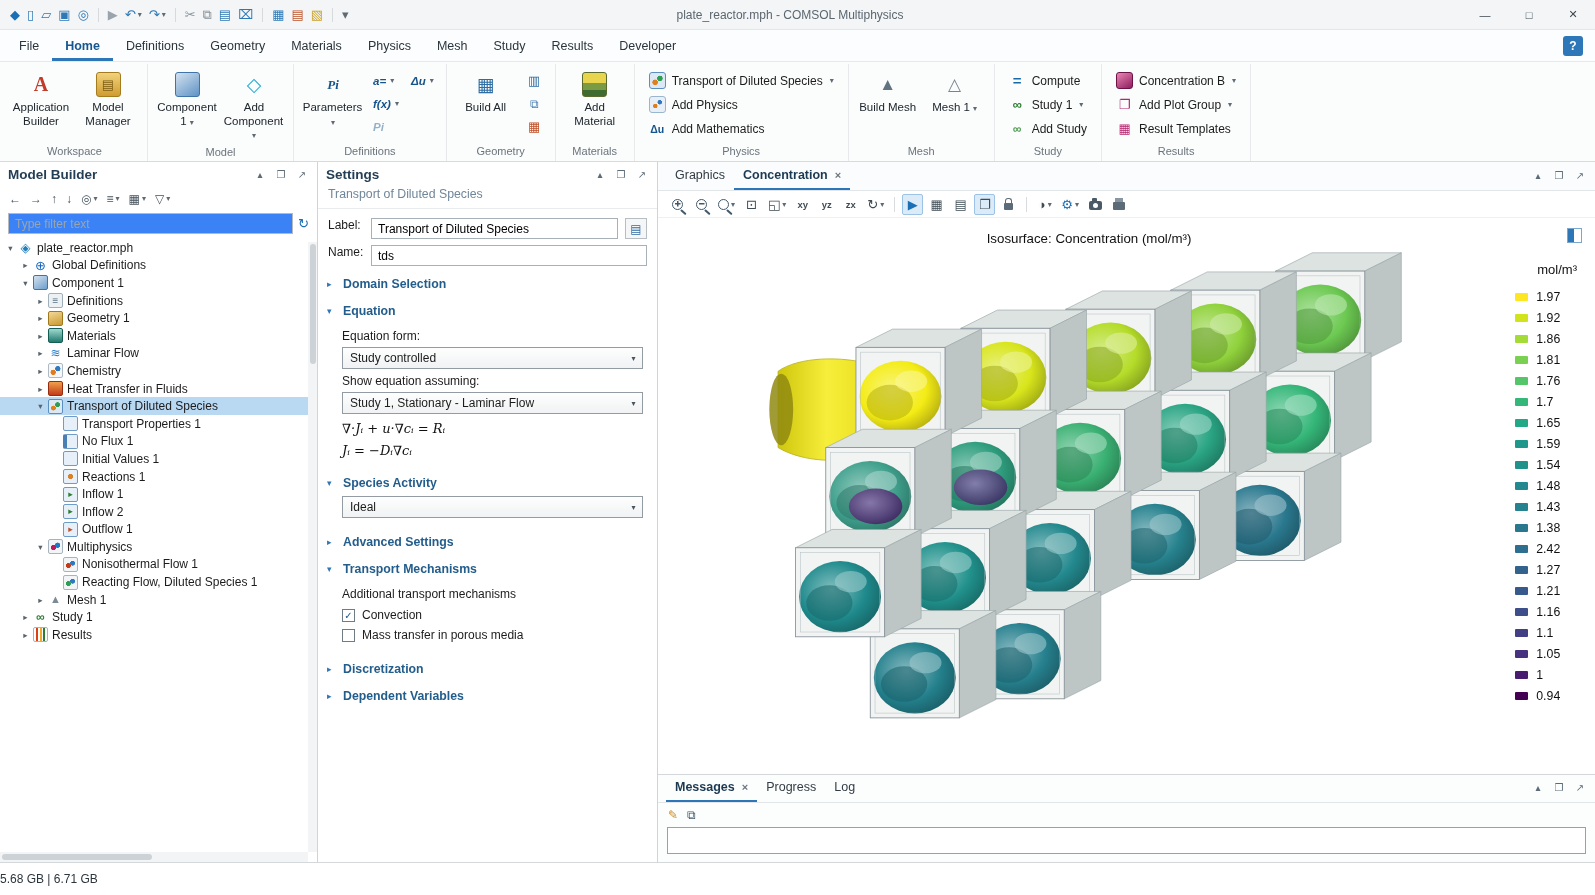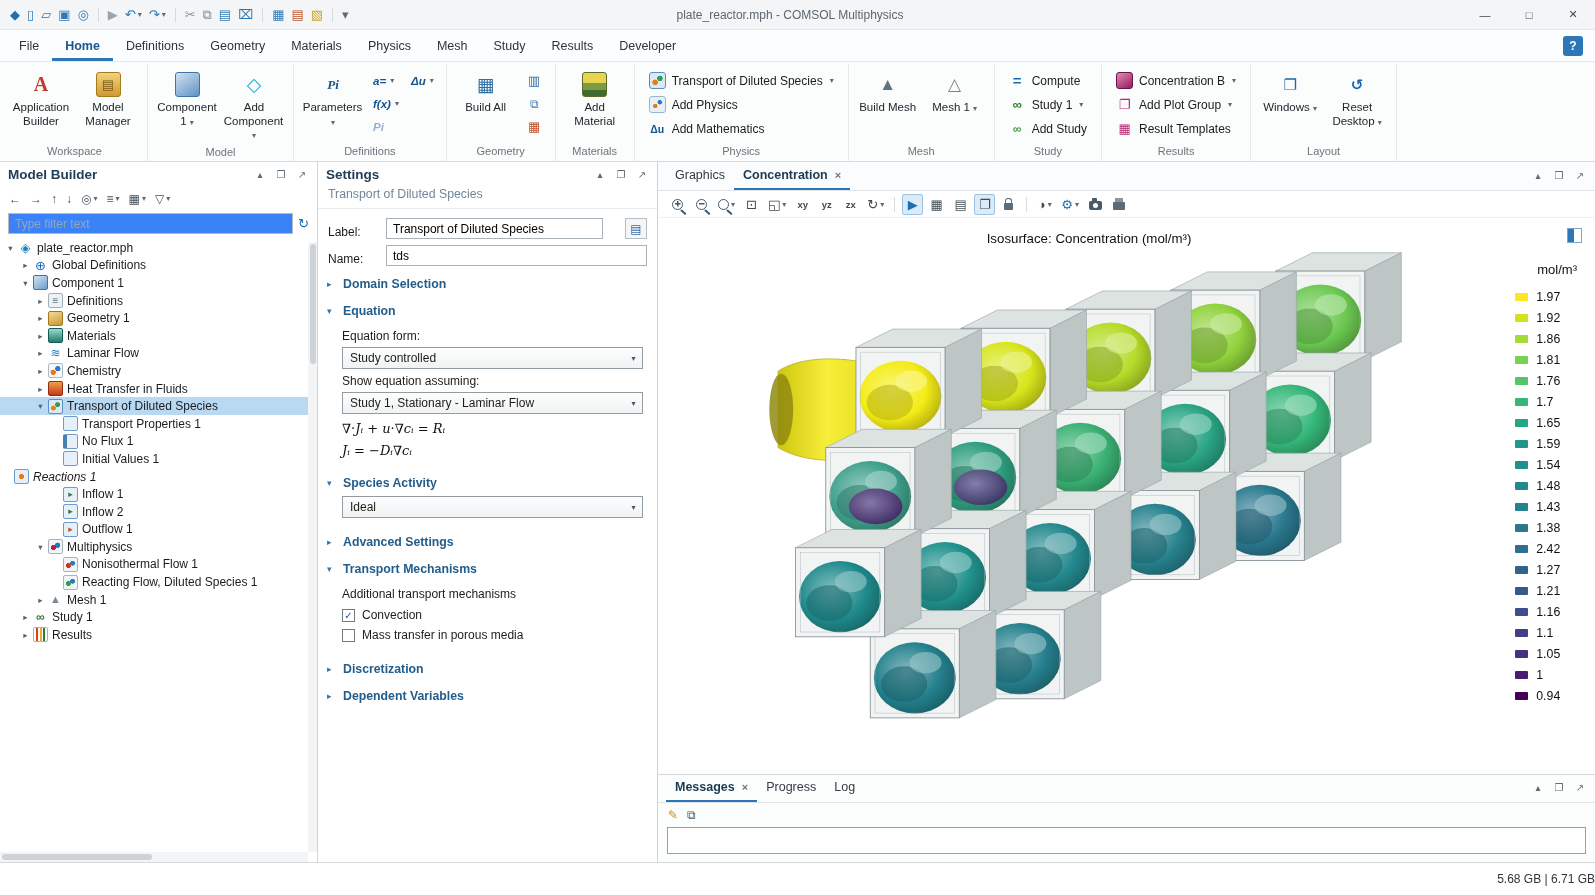--- a/index.html
+++ b/index.html
@@ -104,21 +104,21 @@
 .ti-study::before{content:"∞";color:#2e7d32;font-weight:700;font-size:12px}
 .ti-results{background:#fff;border:1px solid #a8b4bd;background-image:linear-gradient(90deg,transparent 0 2px,#d84315 2px 4px,transparent 4px 6px,#f9a825 6px 8px,transparent 8px 9px,#2e7d32 9px 11px,transparent 11px)}
 .vscroll{position:absolute;right:0;top:80px;bottom:10px;width:9px;background:#f3f4f5}
 .vthumb{position:absolute;top:2px;left:1.5px;width:6px;height:120px;background:#cdd2d6;border-radius:3px}
 .hscroll{position:absolute;left:0;right:9px;bottom:0;height:10px;background:#f3f4f5}
 .hthumb{position:absolute;left:2px;top:2px;height:6px;width:150px;background:#cdd2d6;border-radius:3px}
 
 .settings{width:340px;border-right:1px solid #cfd4d8;display:flex;flex-direction:column;background:#fff}
 .ssub{padding:0 10px 7px;color:#70869a;font-size:12.3px;border-bottom:1px solid #e9ebed}
 .sbody{flex:1;overflow:hidden;padding:6px 0 0}
-.frow{display:flex;align-items:flex-end;gap:22px;padding:3px 10px}
+.frow{display:flex;align-items:flex-start;gap:7px;padding:3px 10px}
 .flabel{width:36px;flex:none}
 .finput{flex:1;height:21px;border:1px solid #a9b1b8;padding:0 6px;font-size:12px;font-family:inherit}
 .fbtn{width:22px;height:21px;border:1px solid #b6bdc3;background:#f4f6f7;display:flex;align-items:center;justify-content:center;color:#2e6da4;font-size:12px;flex:none}
 .ssec-h{display:flex;align-items:center;gap:6px;height:25px;padding:0 9px;margin-top:2px}
 .chev{width:10px;font-size:9px;color:#2d77b8}
 .ssec-t{color:#235d8c;font-weight:700;font-size:12.3px}
 .ssec-c{padding:1px 14px 9px 24px}
 .slabel{margin:5px 0 4px}
 .combo{height:22px;border:1px solid #949ca3;background:linear-gradient(#fefefe,#f0f2f3);display:flex;align-items:center;padding-left:7px}
 .combo-val{flex:1;overflow:hidden;white-space:nowrap;font-size:12px}
@@ -159,21 +159,21 @@
 .lunit{font-size:13px;margin:0 0 9px 22px;color:#101010}
 .lrow{display:flex;align-items:center;gap:8px;height:21px}
 .lsw{width:13px;height:8px;border-radius:1px;flex:none}
 .lval{font-size:12.3px;color:#101010}
 
 .messages{height:88px;border-top:1px solid #d4d8da;display:flex;flex-direction:column;background:#fcfdfd;flex:none}
 .messages .gtabs{height:28px;background:#fcfdfd}
 .msg-toolbar{height:23px;display:flex;align-items:center;gap:9px;padding:0 10px}
 .msg-out{height:27px;margin:1px 9px 6px;border:1px solid #98a1a8;background:#fff}
 
-.statusbar{height:33px;border-top:1px solid #d4d8da;display:flex;align-items:center;justify-content:flex-end;background:#fff;color:#2c353c;font-size:12px}
+.statusbar{height:33px;border-top:1px solid #d4d8da;display:flex;align-items:center;justify-content:flex-start;background:#fff;color:#2c353c;font-size:12px}
 </style>
 </head>
 <body>
 
 <div class="app">
 
   <div class="titlebar">
     <div class="title">plate_reactor.mph - COMSOL Multiphysics</div>
     <div class="qat">
         <span class="qi">
@@ -403,33 +403,20 @@
               <span class="dd">▾</span>
             </div>
             <div class="rbtn-row">
               <span class="ri ri-sm ri-result-templates"></span>
               <span>Result Templates</span>
             </div>
           </div>
         </div>
         <div class="rgroup-label">Results</div>
       </div>
-      <div class="rgroup">
-        <div class="rgroup-items">
-          <div class="rbtn-lg">
-            <span class="ri ri-lg ri-windows"></span>
-            <span class="rlbl">Windows<span class="dd"> ▾</span></span>
-          </div>
-          <div class="rbtn-lg">
-            <span class="ri ri-lg ri-reset-desktop"></span>
-            <span class="rlbl">Reset Desktop<span class="dd"> ▾</span></span>
-          </div>
-        </div>
-        <div class="rgroup-label">Layout</div>
-      </div>
     </div>
 
   <div class="main">
 
     <div class="mb">
       <div class="panel-head">
         <span class="panel-title">Model Builder</span>
         <span class="phead-icons">
             <span class="ph-i">▴</span>
             <span class="ph-i">❐</span>
@@ -529,21 +516,21 @@
           <div class="trow" style="padding-left: 49px;">
             <span class="texp"></span>
             <span class="ti ti-feature-boundary"></span>
             <span class="tlabel">No Flux 1</span>
           </div>
           <div class="trow" style="padding-left: 49px;">
             <span class="texp"></span>
             <span class="ti ti-feature-domain"></span>
             <span class="tlabel">Initial Values 1</span>
           </div>
-          <div class="trow" style=" font-style: italic;">
+          <div class="trow" style="padding-left: 49px;">
             <span class="texp"></span>
             <span class="ti ti-feature-reaction"></span>
             <span class="tlabel">Reactions 1</span>
           </div>
           <div class="trow" style="padding-left: 49px;">
             <span class="texp"></span>
             <span class="ti ti-feature-inflow"></span>
             <span class="tlabel">Inflow 1</span>
           </div>
           <div class="trow" style="padding-left: 49px;">

